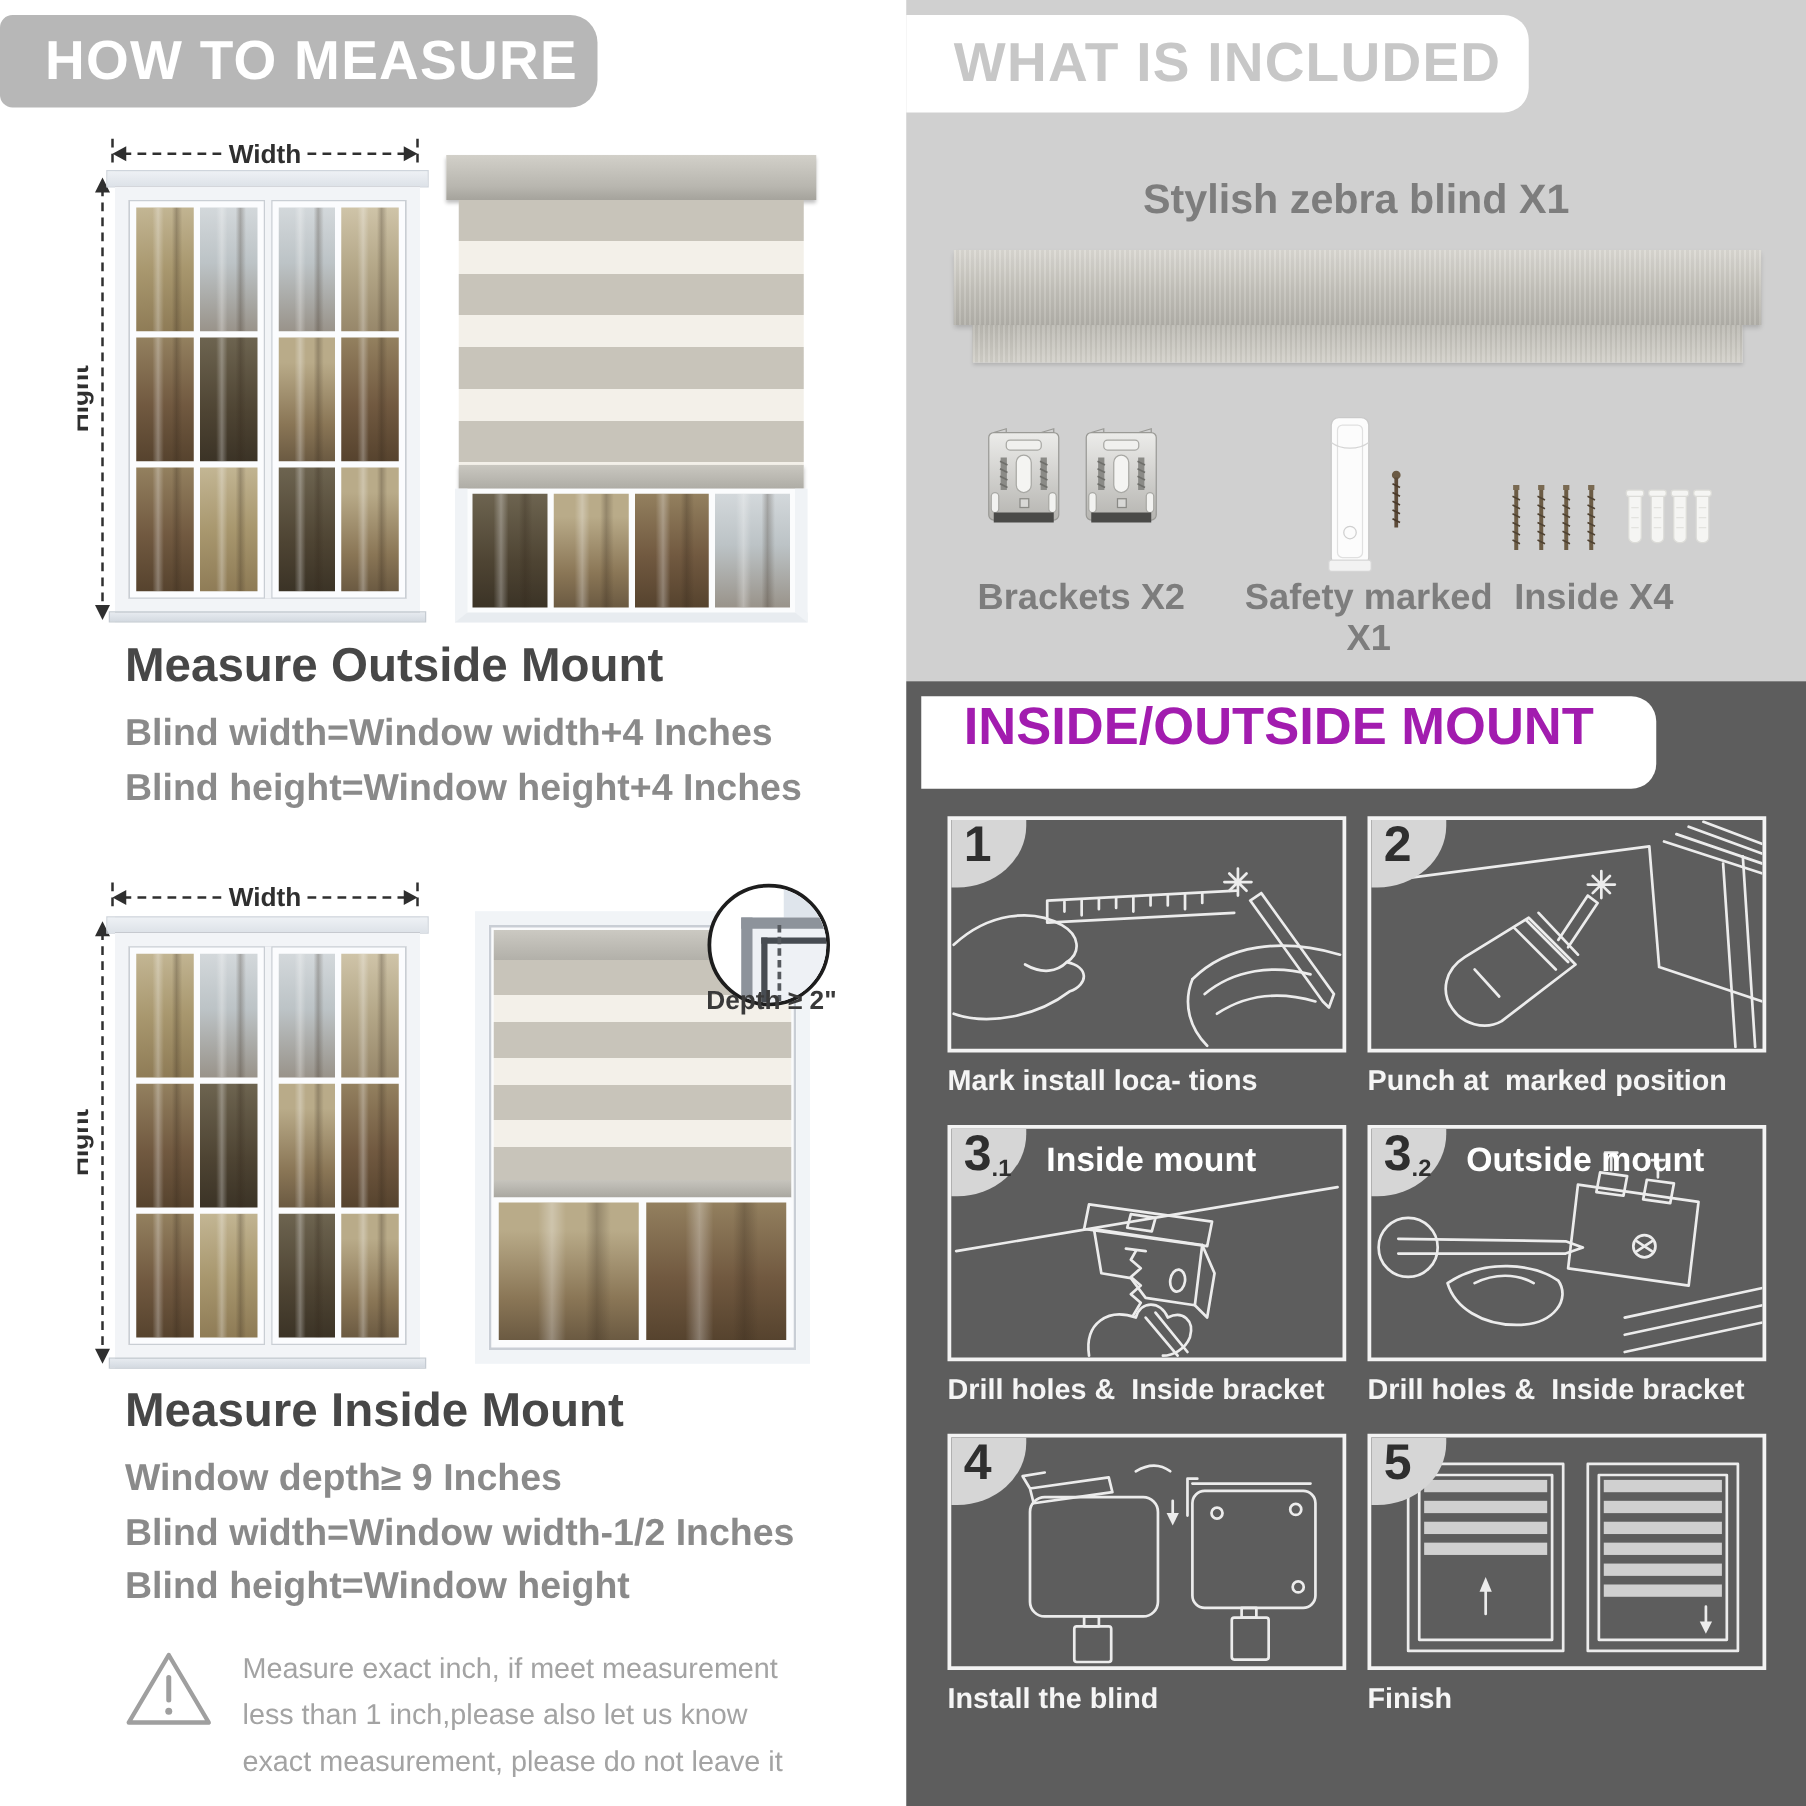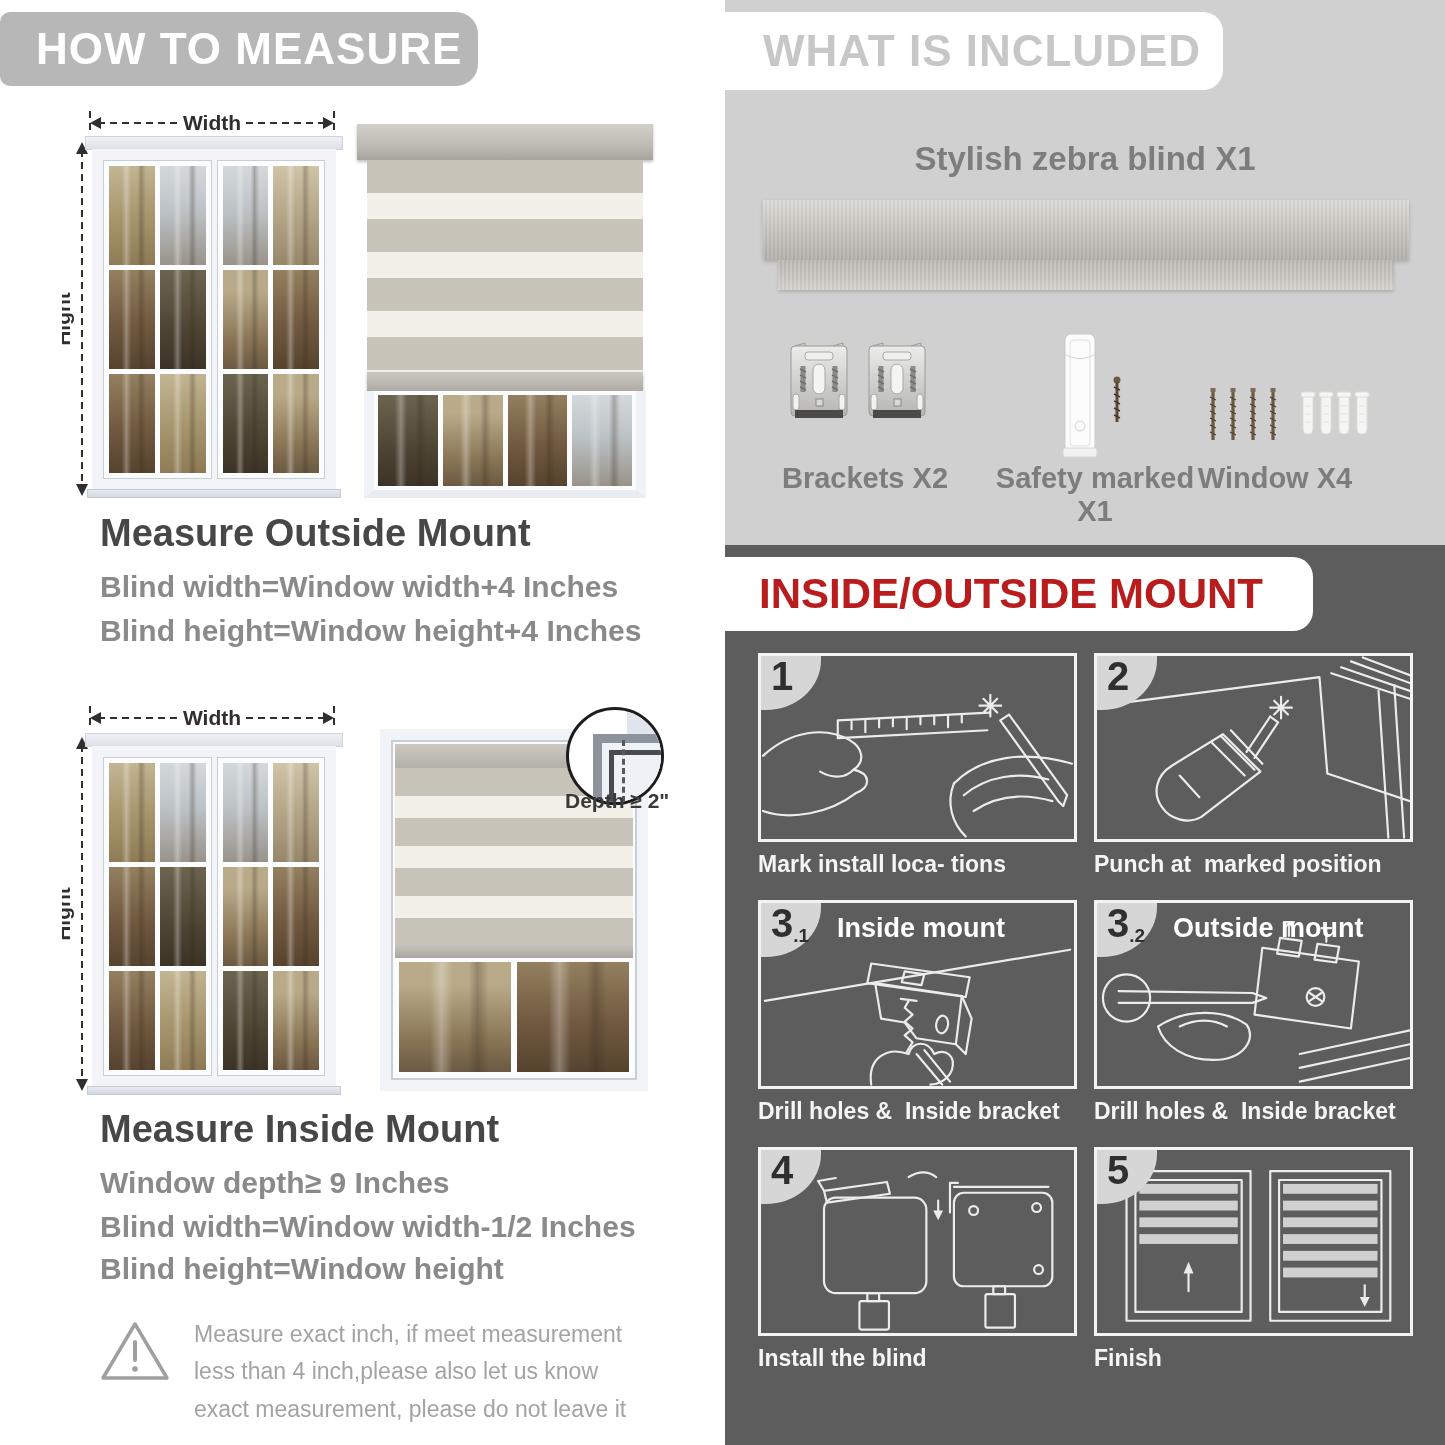--- a/index.html
+++ b/index.html
@@ -105,23 +105,23 @@
              box-shadow:0 2px 4px rgba(0,0,0,.18); }
   .cas-top::after, .cas-bottom::after { content:""; position:absolute; inset:0;
      background:repeating-linear-gradient(90deg, rgba(255,255,255,.10) 0 2px, rgba(0,0,0,.03) 2px 4px); }
   .cas-bottom { position:absolute; left:15px; right:15px; top:60px; height:30px;
                 background:linear-gradient(180deg,#bab8b1,#d2d0c9); box-shadow:0 2px 3px rgba(0,0,0,.15); }
   .comp-item-label { position:absolute; text-align:center; font-size:29px; font-weight:bold; color:#7d7d7d; }
   .comp-img { position:absolute; }
 
   
   .right-bottom { position:absolute; left:725px; top:545px; width:720px; height:900px; background:#5d5d5d; }
-  .rb-header { position:absolute; left:0; top:12px; width:588px; height:74px; background:#ffffff;
-               border-radius:0 20px 20px 0; display:flex; align-items:center; padding-left:34px; box-sizing:border-box;
-               color:#b91c1c; font-size:42px; font-weight:bold; }
+  .rb-header { position:absolute; left:12px; top:12px; width:588px; height:74px; background:#ffffff;
+               border-radius:0 20px 20px 0; display:flex; padding-left:34px; box-sizing:border-box;
+               color:#a21caf; font-size:42px; font-weight:bold; }
   .steps { position:absolute; left:33px; top:108px; display:grid;
            grid-template-columns:319px 319px; column-gap:17px; row-gap:22px; }
   .panel { position:relative; height:183px; border:3px solid #f3f3f3; background:#5d5d5d; overflow:hidden; }
   .badge { position:absolute; left:0; top:0; width:60px; height:54px; background:#d6d6d6;
            border-radius:0 0 92% 0; z-index:3; display:flex; }
   .badge-num { font-size:40px; font-weight:800; color:#2f2f2f; margin:-2px 0 0 10px; line-height:1.1; }
   .badge-sub { font-size:19px; font-weight:800; color:#2f2f2f; margin-top:22px; }
   .panel-title { position:absolute; left:76px; top:10px; color:#ffffff; font-weight:bold; font-size:27px; z-index:3; }
   .art { position:absolute; inset:0; width:100%; height:100%; }
   .art path, .art line, .art rect, .art circle, .art ellipse, .art polyline
@@ -266,21 +266,21 @@
   <div class="rule-line" style="top:1166px;">Window depth≥ 9 Inches</div>
   <div class="rule-line" style="top:1210px;">Blind width=Window width-1/2 Inches</div>
   <div class="rule-line" style="top:1252px;">Blind height=Window height</div>
 
   <div class="warning">
     <svg width="74" height="70" viewBox="0 0 74 70">
       <path d="M37,8 L69,62 L5,62 Z" stroke="#9f9f9f" stroke-width="3.5" fill="none" stroke-linejoin="round"></path>
       <line x1="37" y1="26" x2="37" y2="44" stroke="#9f9f9f" stroke-width="4" stroke-linecap="round"></line>
       <circle cx="37" cy="53" r="2.8" fill="#9f9f9f"></circle>
     </svg>
-    <div class="warn-text">Measure exact inch, if meet measurement less than 4 inch,please also let us know exact measurement, please do not leave it</div>
+    <div class="warn-text">Measure exact inch, if meet measurement less than 1 inch,please also let us know exact measurement, please do not leave it</div>
   </div>
 
   <div class="right-top">
     <div class="rt-header">
       <span>WHAT IS INCLUDED</span>
     </div>
     <div class="rt-product-label">Stylish zebra blind X1</div>
 
     <div class="cassette-img">
       <div class="cas-top"></div>
@@ -370,21 +370,21 @@
             <rect x="152" y="8" width="14" height="5" rx="2"></rect>
         </g>
         <g stroke="#e3e3df" stroke-width="1">
           <path d="M102,22 l6,0 M102,30 l6,0 M102,38 l6,0"></path>
             <path d="M120,22 l6,0 M120,30 l6,0 M120,38 l6,0"></path>
           <path d="M138,22 l6,0 M138,30 l6,0 M138,38 l6,0"></path>
             <path d="M156,22 l6,0 M156,30 l6,0 M156,38 l6,0"></path>
         </g>
       </svg>
     </div>
-    <div class="comp-item-label" style="left:470px; top:462px; width:160px;">Window X4</div>
+    <div class="comp-item-label" style="left:470px; top:462px; width:160px;">Inside X4</div>
   </div>
 
   <div class="right-bottom">
     <div class="rb-header">
       <span>INSIDE/OUTSIDE MOUNT</span>
     </div>
 
     <div class="steps">
 
       <div class="step-cell">

